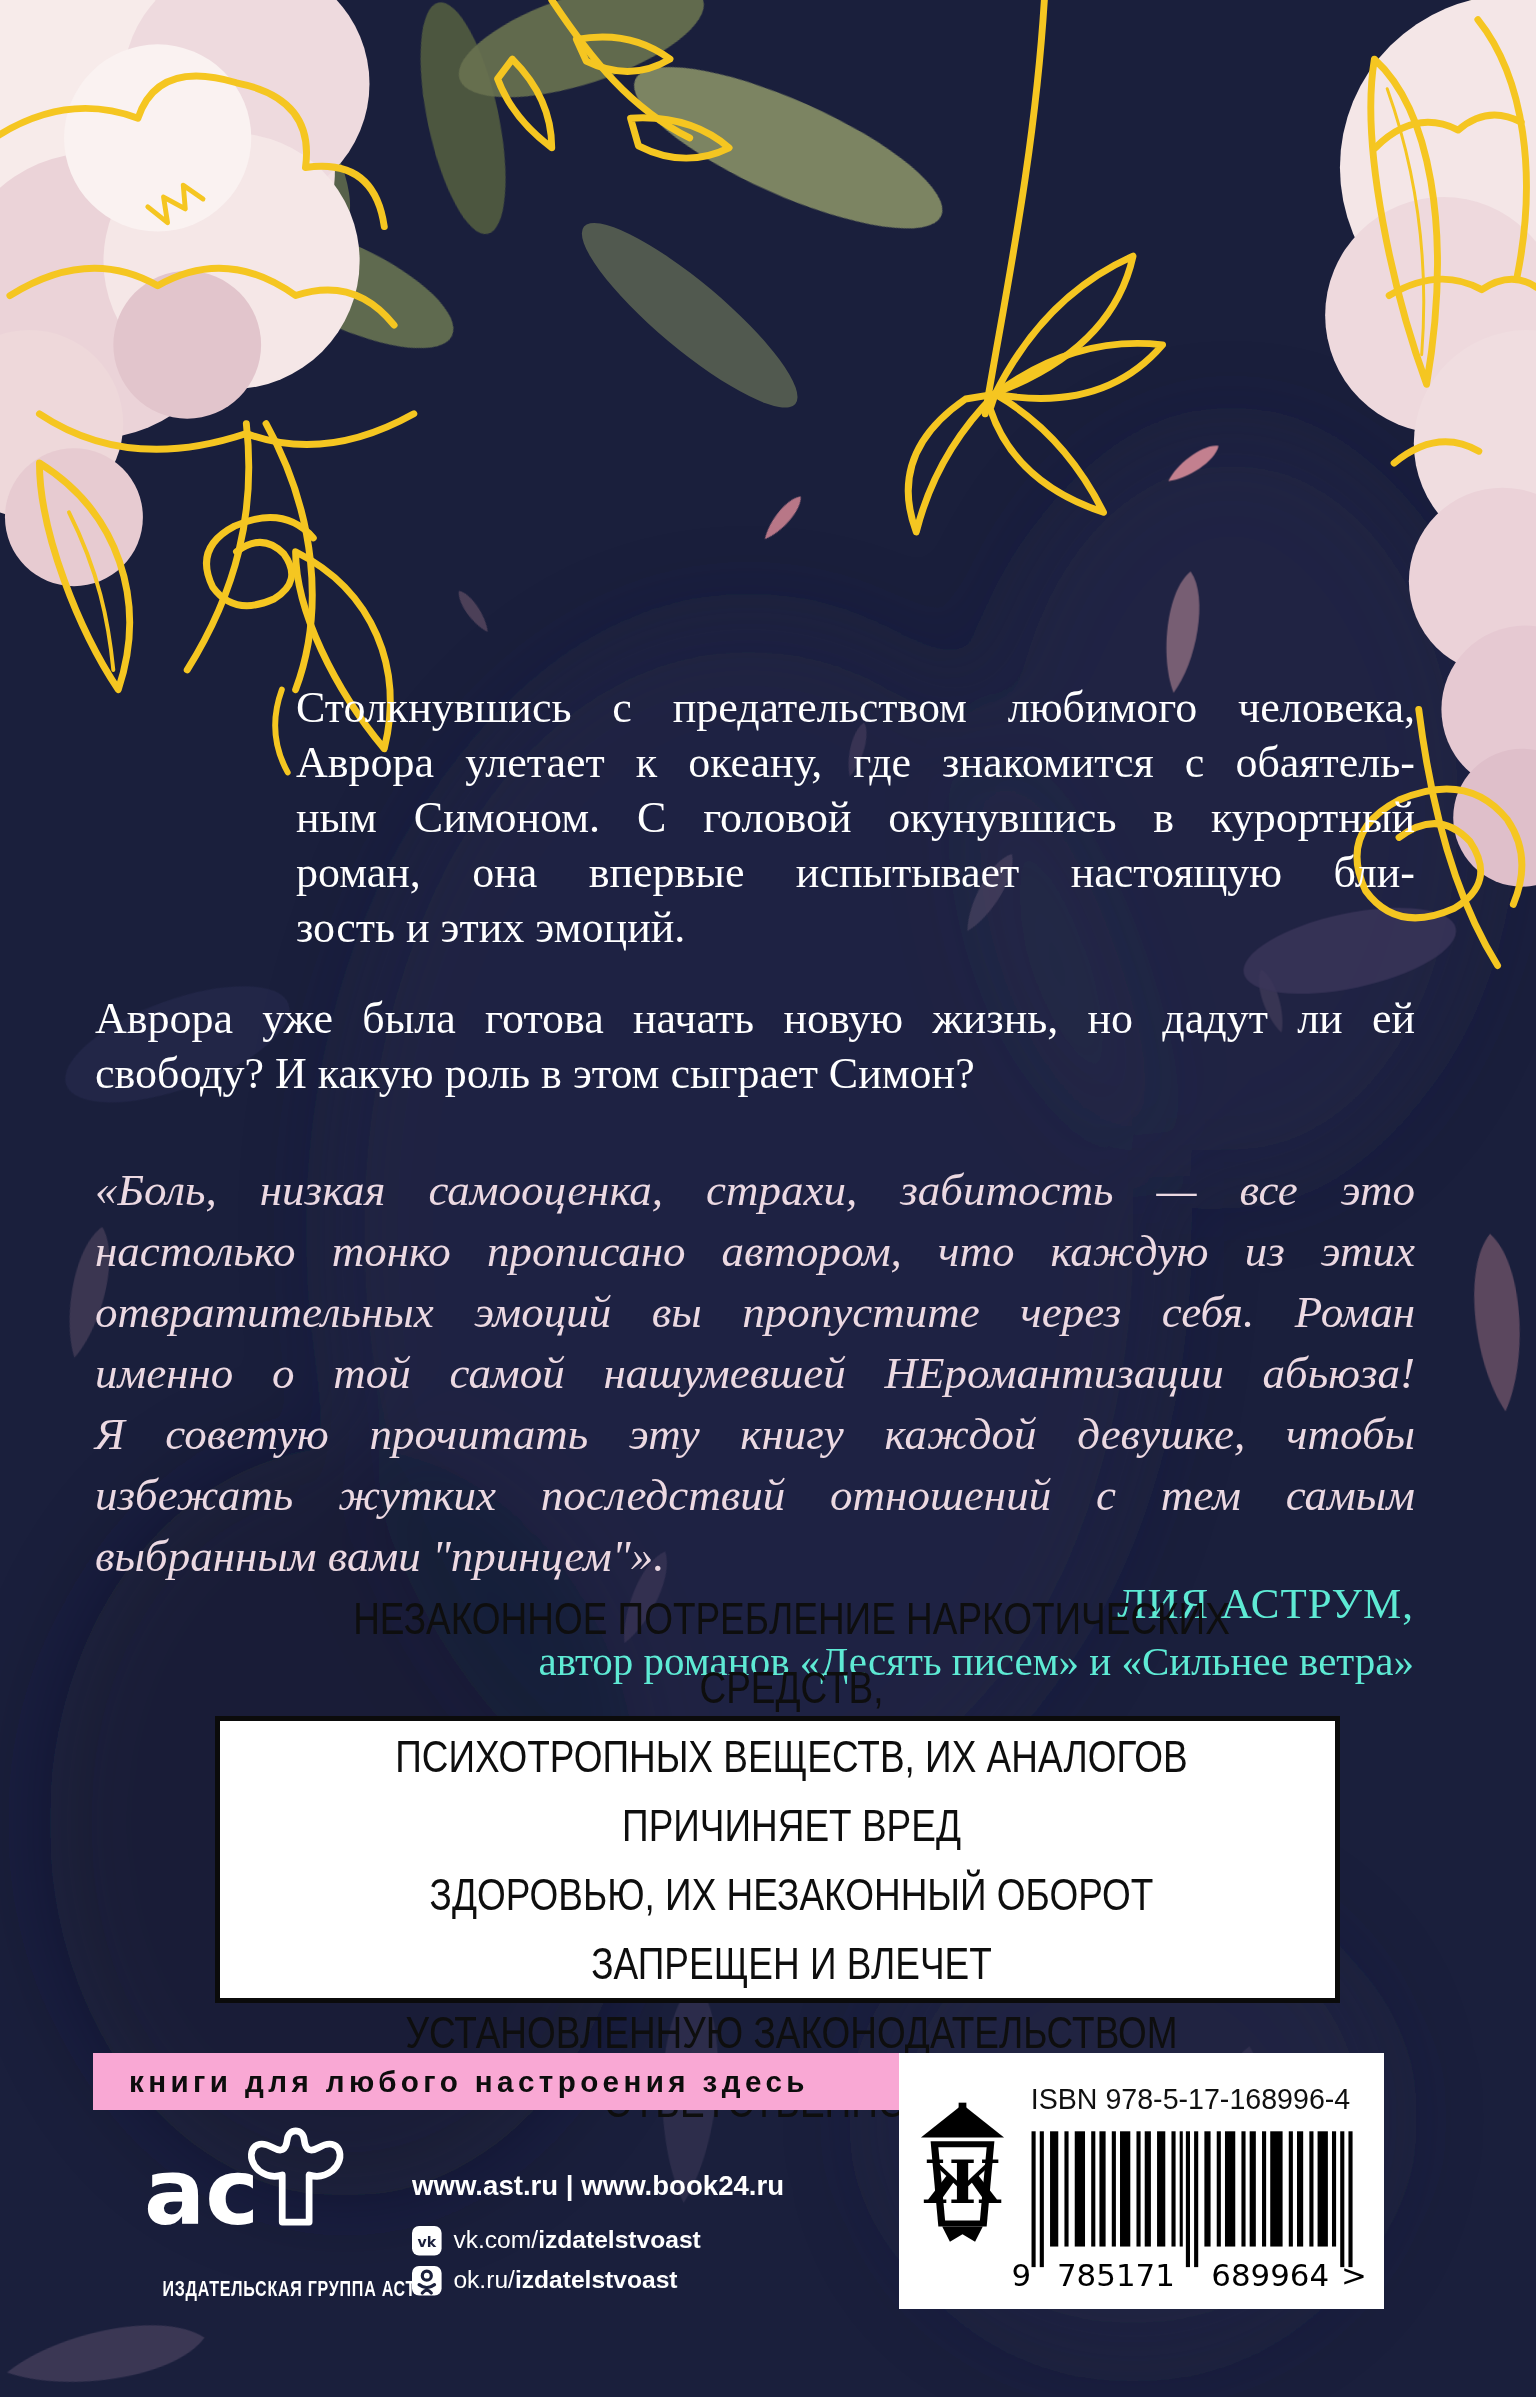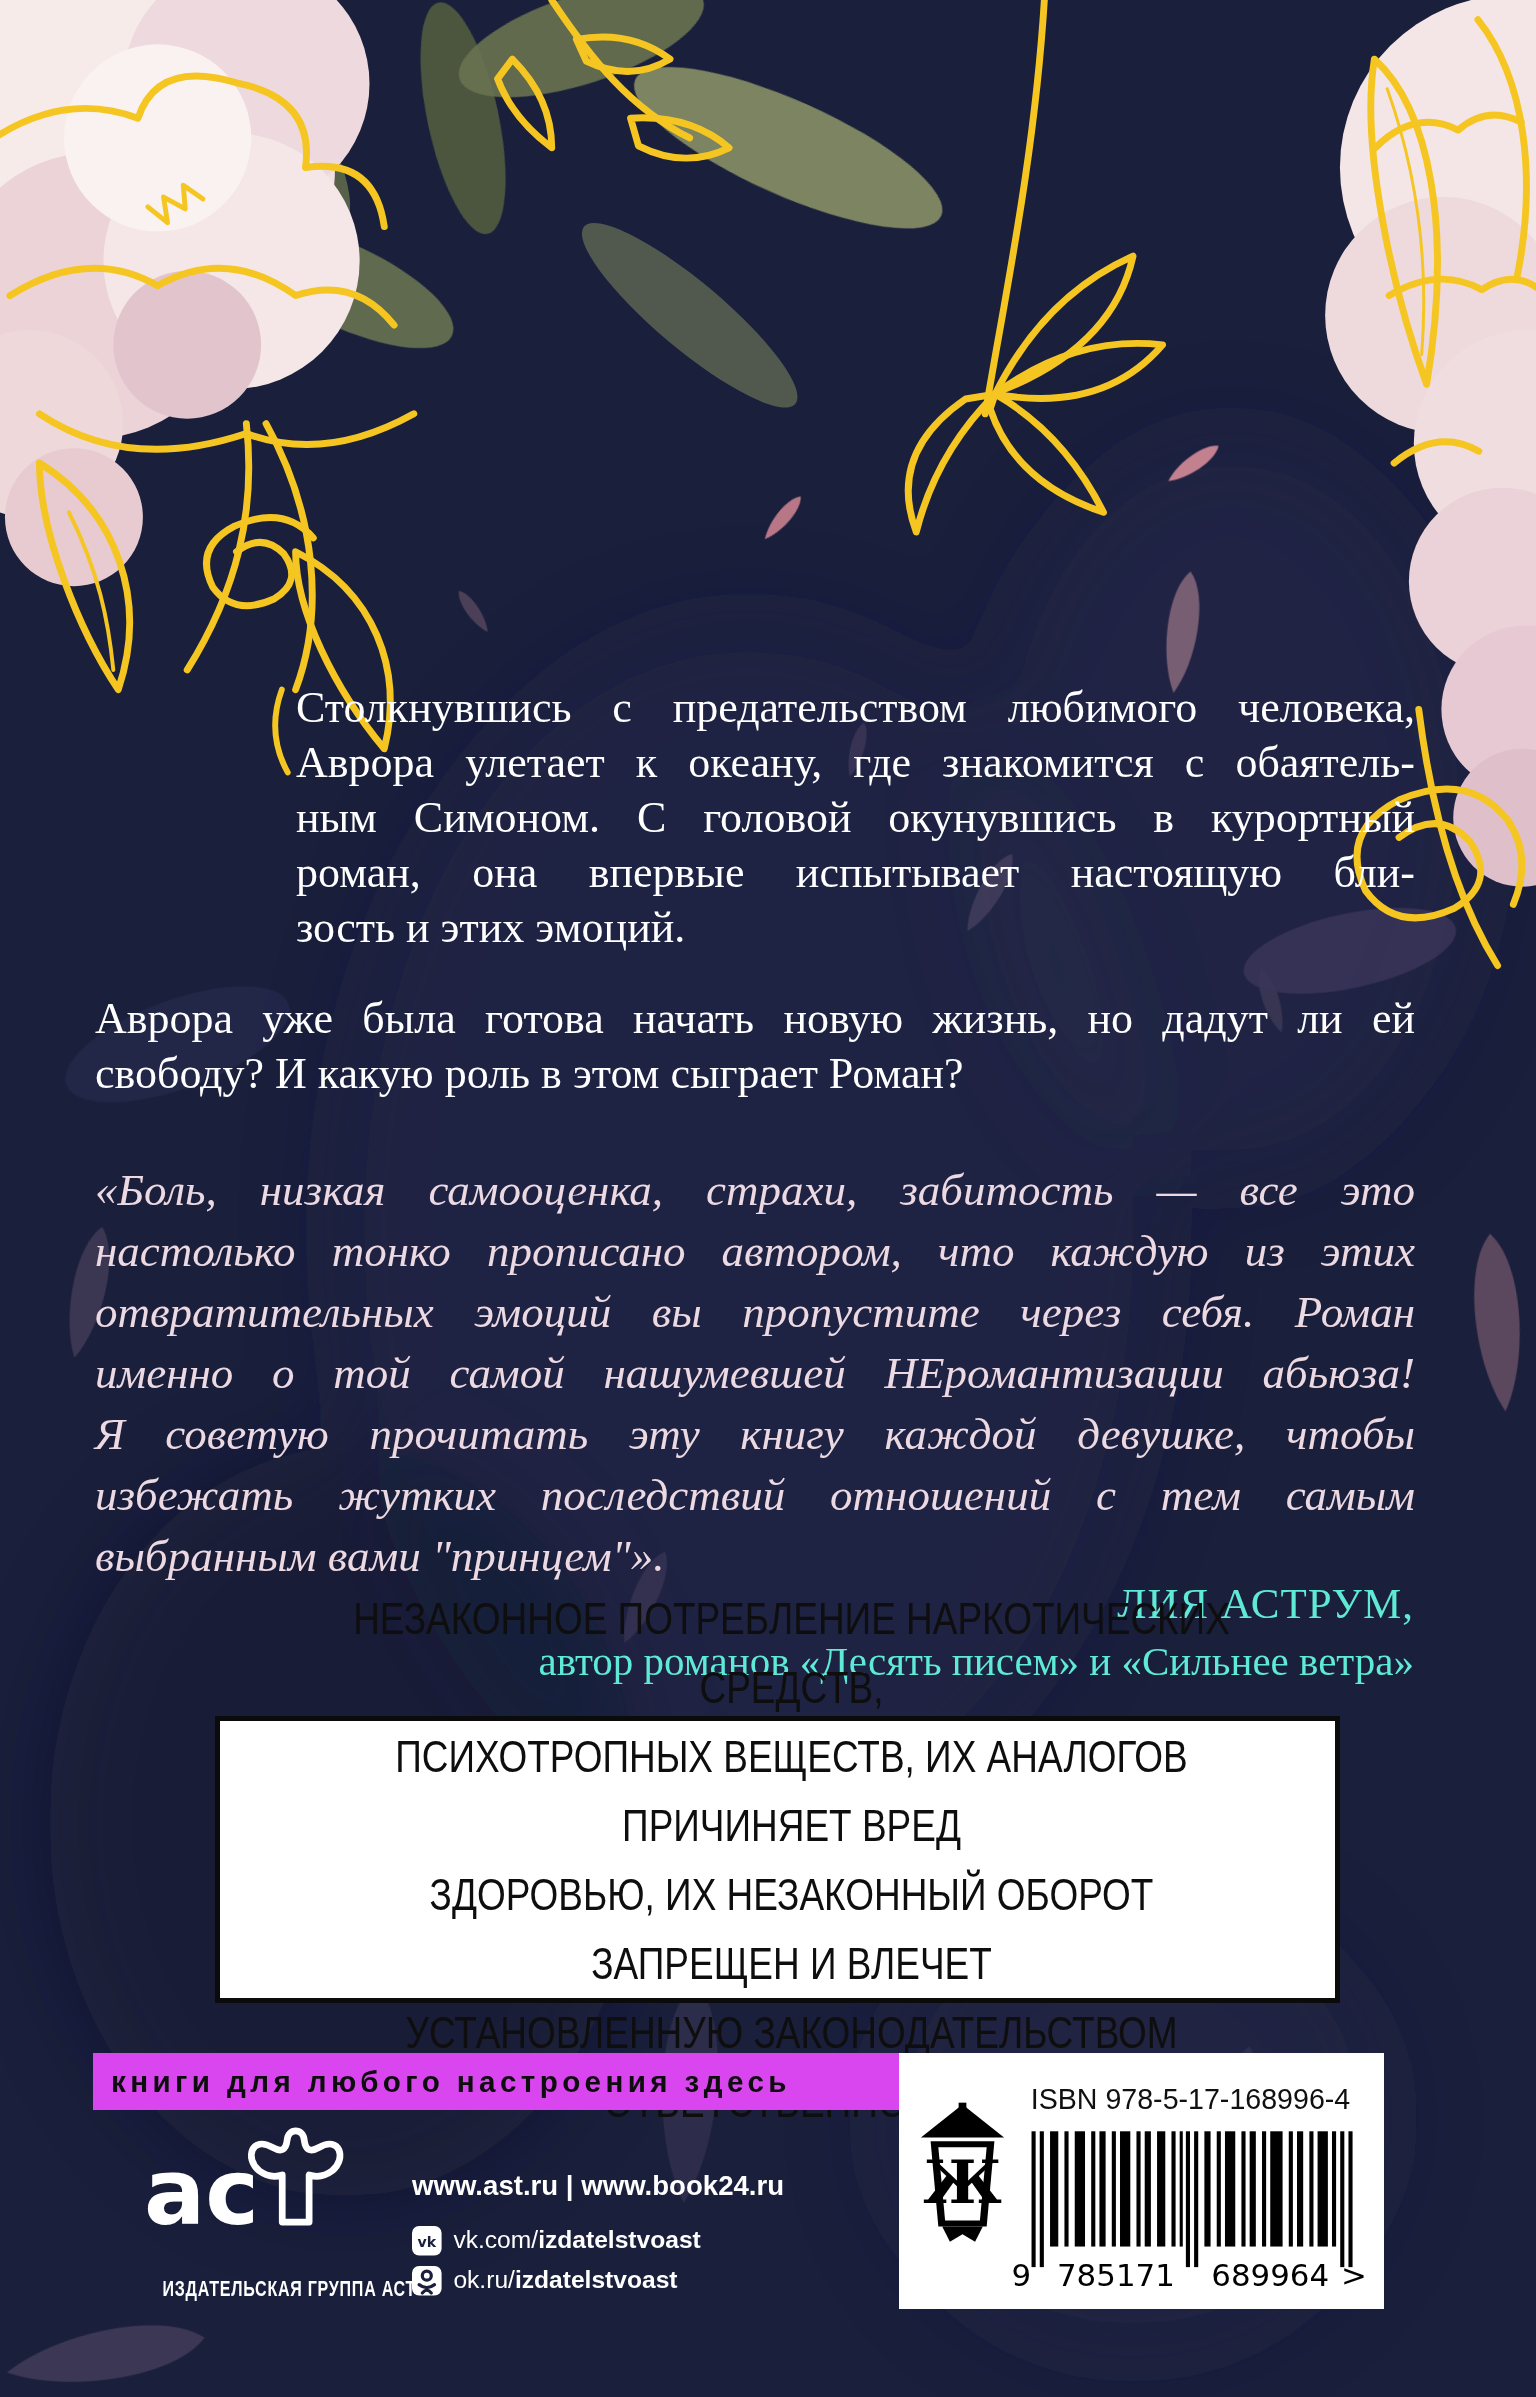--- a/index.html
+++ b/index.html
@@ -30,21 +30,21 @@
   }
   .warning-text {
     width:116%; transform:scaleX(0.84);
     font-family:"Liberation Sans", sans-serif;
     font-size:44px; line-height:69px; color:#0e0e0e; text-align:center;
   }
   .warning-text .tline { text-align:center; }
 
   .moodbar {
     position:absolute; left:93px; top:2053px; width:919px; height:57px;
-    background:#d946ef; display:flex; align-items:center; box-sizing:border-box; padding-left:18px;
+    background:#f9a8d4; display:flex; align-items:center; box-sizing:border-box; padding-left:36px;
   }
   .moodbar span {
     font-family:"Liberation Sans", sans-serif; font-weight:700;
     font-size:29.6px; letter-spacing:4.4px; color:#0d0d0d; white-space:nowrap;
   }
 
   .ast-logo { position:absolute; left:144px; top:2108px; width:207px; height:148px; }
   .ast-label {
     position:absolute; left:124px; top:2276px; width:296px; text-align:center;
     font-family:"Liberation Sans", sans-serif; font-weight:700; font-size:21.7px; color:#ffffff;
@@ -181,21 +181,21 @@
 <div class="textblock p1 jpara">
     <div class="tline">Столкнувшись с предательством любимого человека,</div>
     <div class="tline">Аврора улетает к океану, где знакомится с обаятель-</div>
     <div class="tline">ным Симоном. С головой окунувшись в курортный</div>
     <div class="tline">роман, она впервые испытывает настоящую бли-</div>
     <div class="tline">зость и этих эмоций.</div>
   </div>
 
 <div class="textblock p2 jpara">
     <div class="tline">Аврора уже была готова начать новую жизнь, но дадут ли ей</div>
-    <div class="tline">свободу? И какую роль в этом сыграет Роман?</div>
+    <div class="tline">свободу? И какую роль в этом сыграет Симон?</div>
   </div>
 
 <div class="textblock quote jpara">
     <div class="tline">«Боль, низкая самооценка, страхи, забитость — все это</div>
     <div class="tline">настолько тонко прописано автором, что каждую из этих</div>
     <div class="tline">отвратительных эмоций вы пропустите через себя. Роман</div>
     <div class="tline">именно о той самой нашумевшей НЕромантизации абьюза!</div>
     <div class="tline">Я советую прочитать эту книгу каждой девушке, чтобы</div>
     <div class="tline">избежать жутких последствий отношений с тем самым</div>
     <div class="tline">выбранным вами "принцем"».</div>

